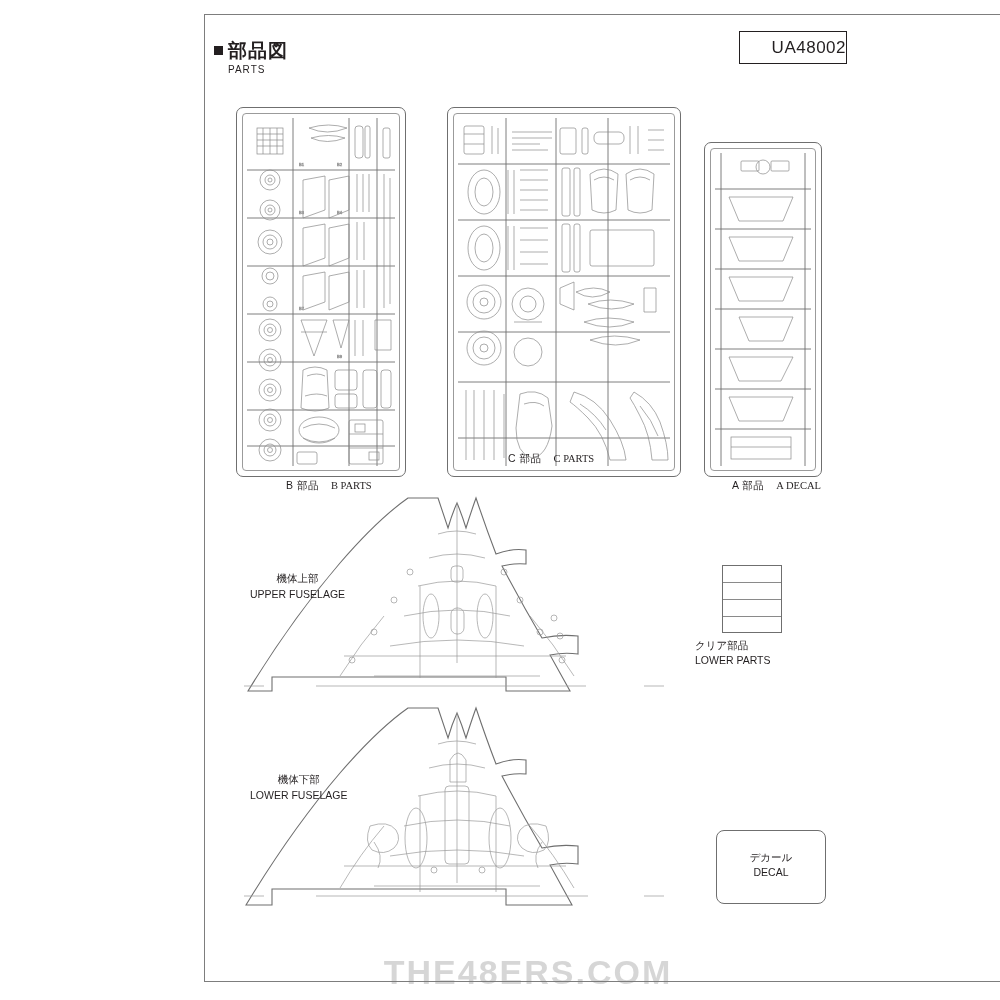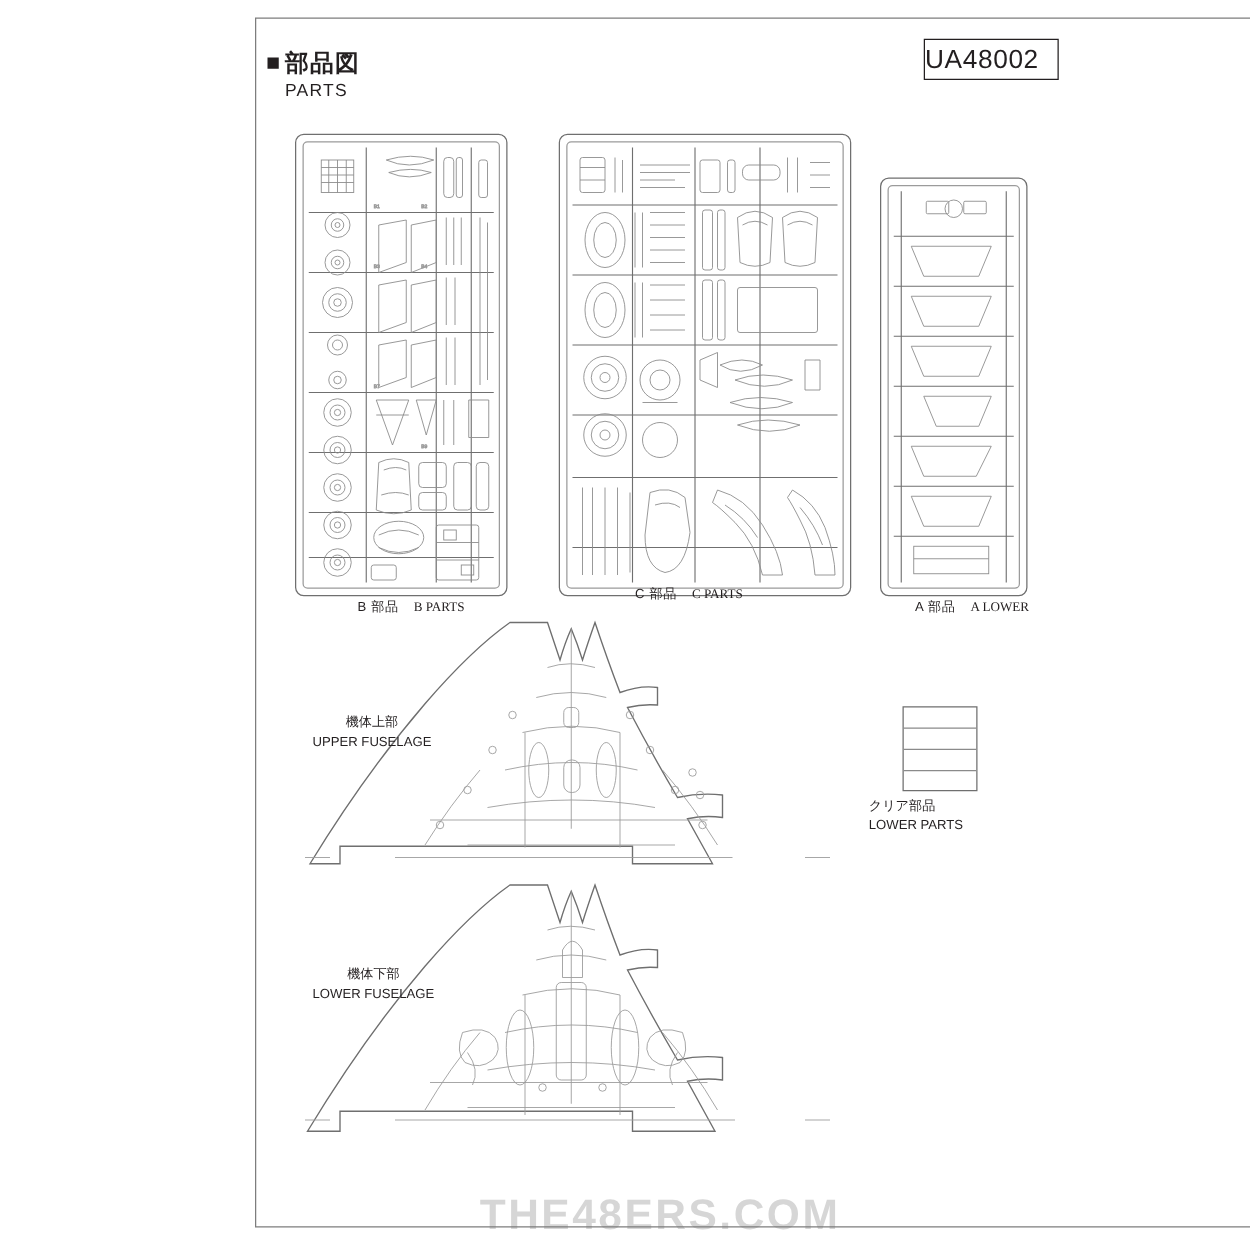--- a/index.html
+++ b/index.html
@@ -5,23 +5,23 @@
   html,body{margin:0;padding:0;background:#ffffff;}
   body{width:1000px;height:1000px;font-family:"Liberation Sans",sans-serif;color:#231f20;}
   #sheet{position:relative;width:1000px;height:1000px;overflow:hidden;background:#ffffff;margin-left:28px;}
 
   
   .page-frame{position:absolute;left:176px;top:14px;width:812px;height:966px;border:1px solid #7d7d7d;background:#fff;}
 
   
   .hdr-square{position:absolute;left:186px;top:46px;width:9px;height:9px;background:#231f20;}
   .hdr-jp{position:absolute;left:200px;top:38px;font-size:19px;font-weight:bold;letter-spacing:1px;color:#231f20;}
-  .hdr-en{position:absolute;left:200px;top:64px;font-size:14px;letter-spacing:1px;color:#231f20;}
+  .hdr-en{position:absolute;left:200px;top:64px;font-size:10px;letter-spacing:1px;color:#231f20;}
   .code-box{position:absolute;left:711px;top:31px;width:106px;height:31px;border:1.4px solid #231f20;background:#fff;}
-  .code-box span{display:block;text-align:left;line-height:31px;font-size:21px;letter-spacing:0.5px;color:#231f20;}
+  .code-box span{display:block;text-align:right;line-height:31px;font-size:17px;letter-spacing:0.5px;color:#231f20;}
 
   
   .sprue{position:absolute;border:1.4px solid #6f6f6f;border-radius:7px;background:#fff;}
   .sprue-inner{position:absolute;inset:5px;border:1px solid #9b9b9b;border-radius:4px;}
 
   .caption{position:absolute;font-size:10.5px;color:#231f20;white-space:nowrap;}
   .caption .jp{letter-spacing:0.5px;}
   .caption .en{margin-left:12px;font-family:Liberation Serif, serif;}
 
   svg{display:block;}
@@ -264,21 +264,21 @@
         <path d="M56 286 l0 64"></path>
         <path d="M72 286 q16 -6 28 4 l4 28 q-4 30 -20 32 q-16 -4 -16 -30 z"></path>
         <path d="M76 296 q12 -4 20 2"></path>
         <path d="M126 284 q22 6 36 28 q14 22 16 40 l-16 0 q-6 -26 -22 -42 q-12 -12 -18 -16 z"></path>
         <path d="M132 296 q16 10 26 26"></path>
         <path d="M186 284 q18 10 26 30 q8 22 8 38 l-16 0 q-2 -26 -12 -44 q-6 -12 -10 -18 z"></path>
         <path d="M192 298 q12 14 18 30"></path>
       </g>
     </svg>
   </div>
-  <div class="caption" style="left:480px;top:468px;">
+  <div class="caption" style="left:480px;top:452px;">
     <span class="jp">C 部品</span><span class="en">C PARTS</span>
   </div>
 
   <div class="sprue" style="left:676px;top:142px;width:116px;height:333px;">
     <div class="sprue-inner"></div>
     <svg width="116" height="333" viewBox="0 0 116 333">
       <g class="ln">
         <line x1="10" y1="46" x2="106" y2="46"></line>
         <line x1="10" y1="86" x2="106" y2="86"></line>
         <line x1="10" y1="126" x2="106" y2="126"></line>
@@ -300,21 +300,21 @@
         <path d="M24 134 l64 0 l-10 24 l-44 0 z"></path>
         <path d="M34 174 l54 0 l-10 24 l-34 0 z"></path>
         <path d="M24 214 l64 0 l-12 24 l-42 0 z"></path>
         <path d="M24 254 l64 0 l-10 24 l-44 0 z"></path>
         <rect x="26" y="294" width="60" height="22"></rect>
         <line x1="26" y1="304" x2="86" y2="304"></line>
       </g>
     </svg>
   </div>
   <div class="caption" style="left:704px;top:479px;">
-    <span class="jp">A 部品</span><span class="en">A LOWER</span>
+    <span class="jp">A 部品</span><span class="en">A DECAL</span>
   </div>
 
   <svg style="position:absolute;left:196px;top:490px;" width="460" height="215" viewBox="0 0 460 215">
     <g class="fs">
       <path d="M214 8 q6 18 10 30 q4 -14 9 -25 q5 12 9 25 q4 -13 10 -30
                q10 30 20 56 q16 -6 30 -4 l0 14 q-12 -1 -24 2
                q20 38 40 72 q18 -4 36 -2 l0 18 q-14 -2 -28 1 l20 36
                l-64 0 l0 -14 l-234 0 l0 14 l-24 0
                q44 -72 92 -128 q38 -44 68 -65 z"></path>
     </g>
@@ -400,16 +400,22 @@
     <div style="height:16px;"></div>
     <div style="height:16px;"></div>
     <div style="height:16px;"></div>
     <div style="height:15px;border-bottom:none;"></div>
   </div>
   <div class="clear-cap">
     <div>クリア部品</div>
     <div>LOWER PARTS</div>
   </div>
 
+  <div class="decal-box">
+    <div class="t">
+      <div>デカール</div>
+      <div>DECAL</div>
+    </div>
+  </div>
 
   <div class="watermark">THE48ERS.COM</div>
 
 </div>
 
 </body></html>

